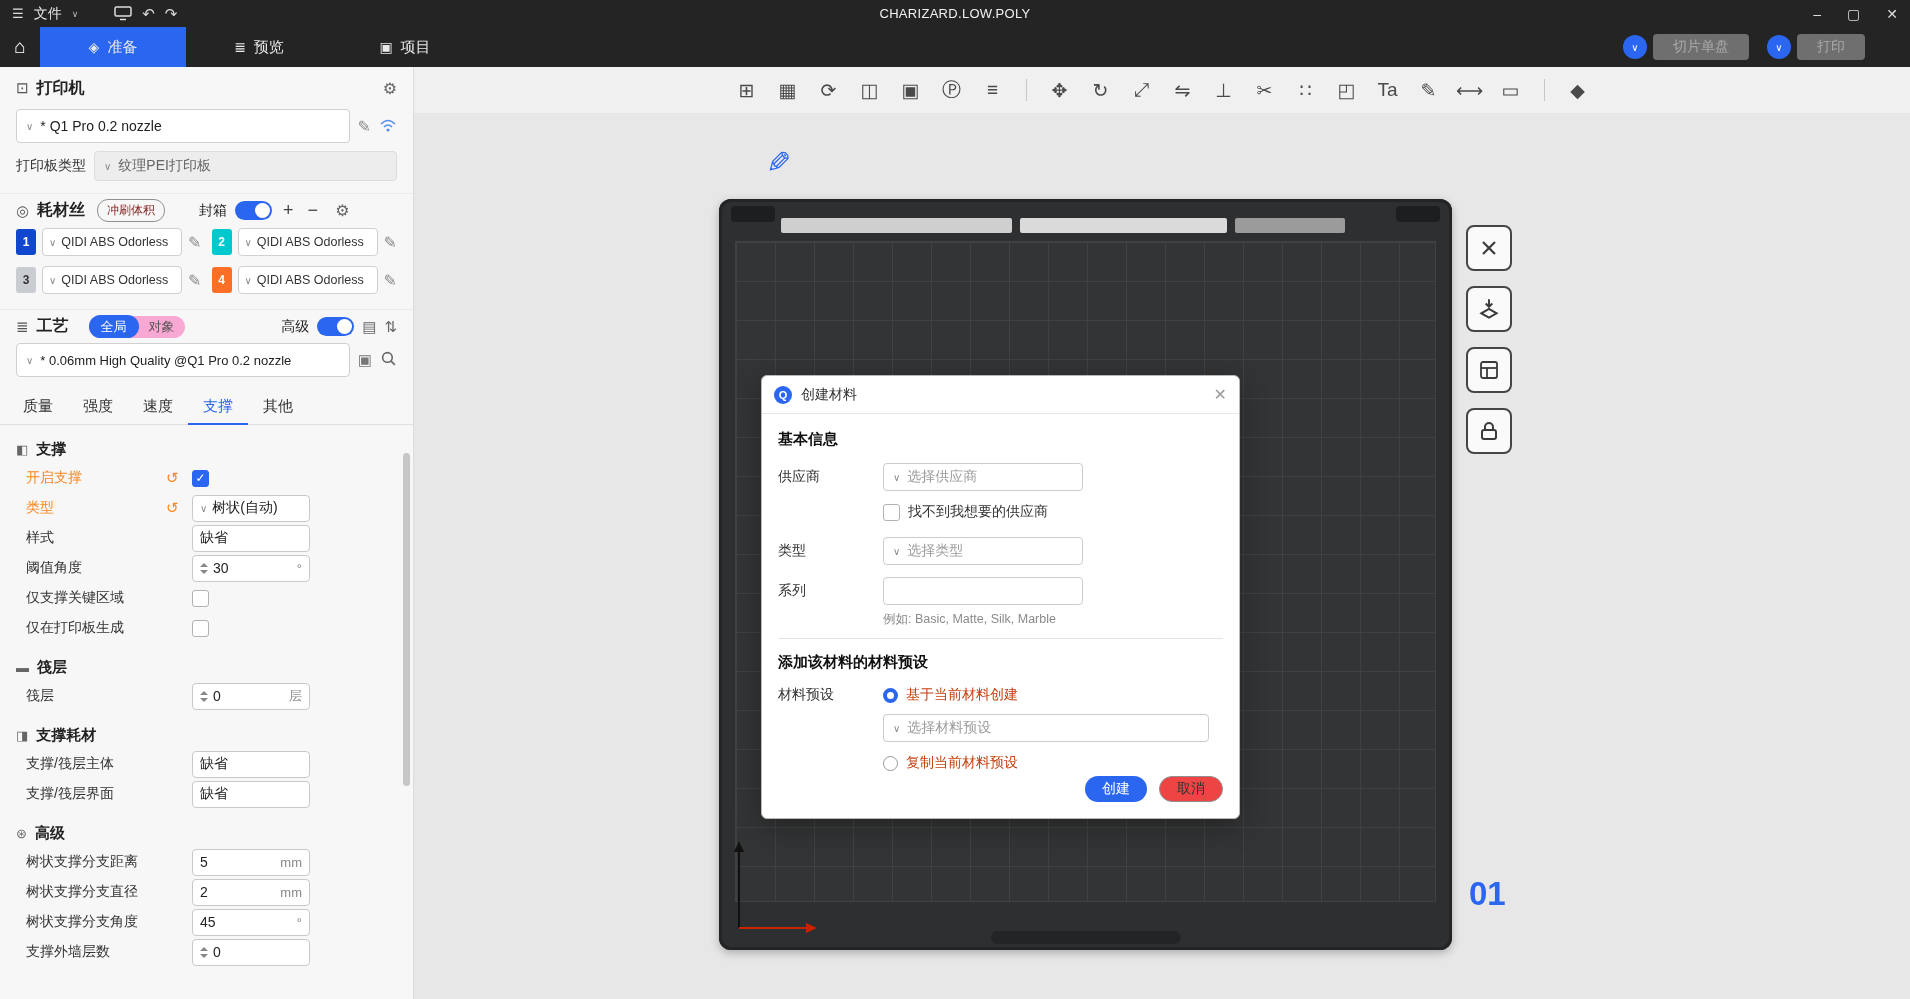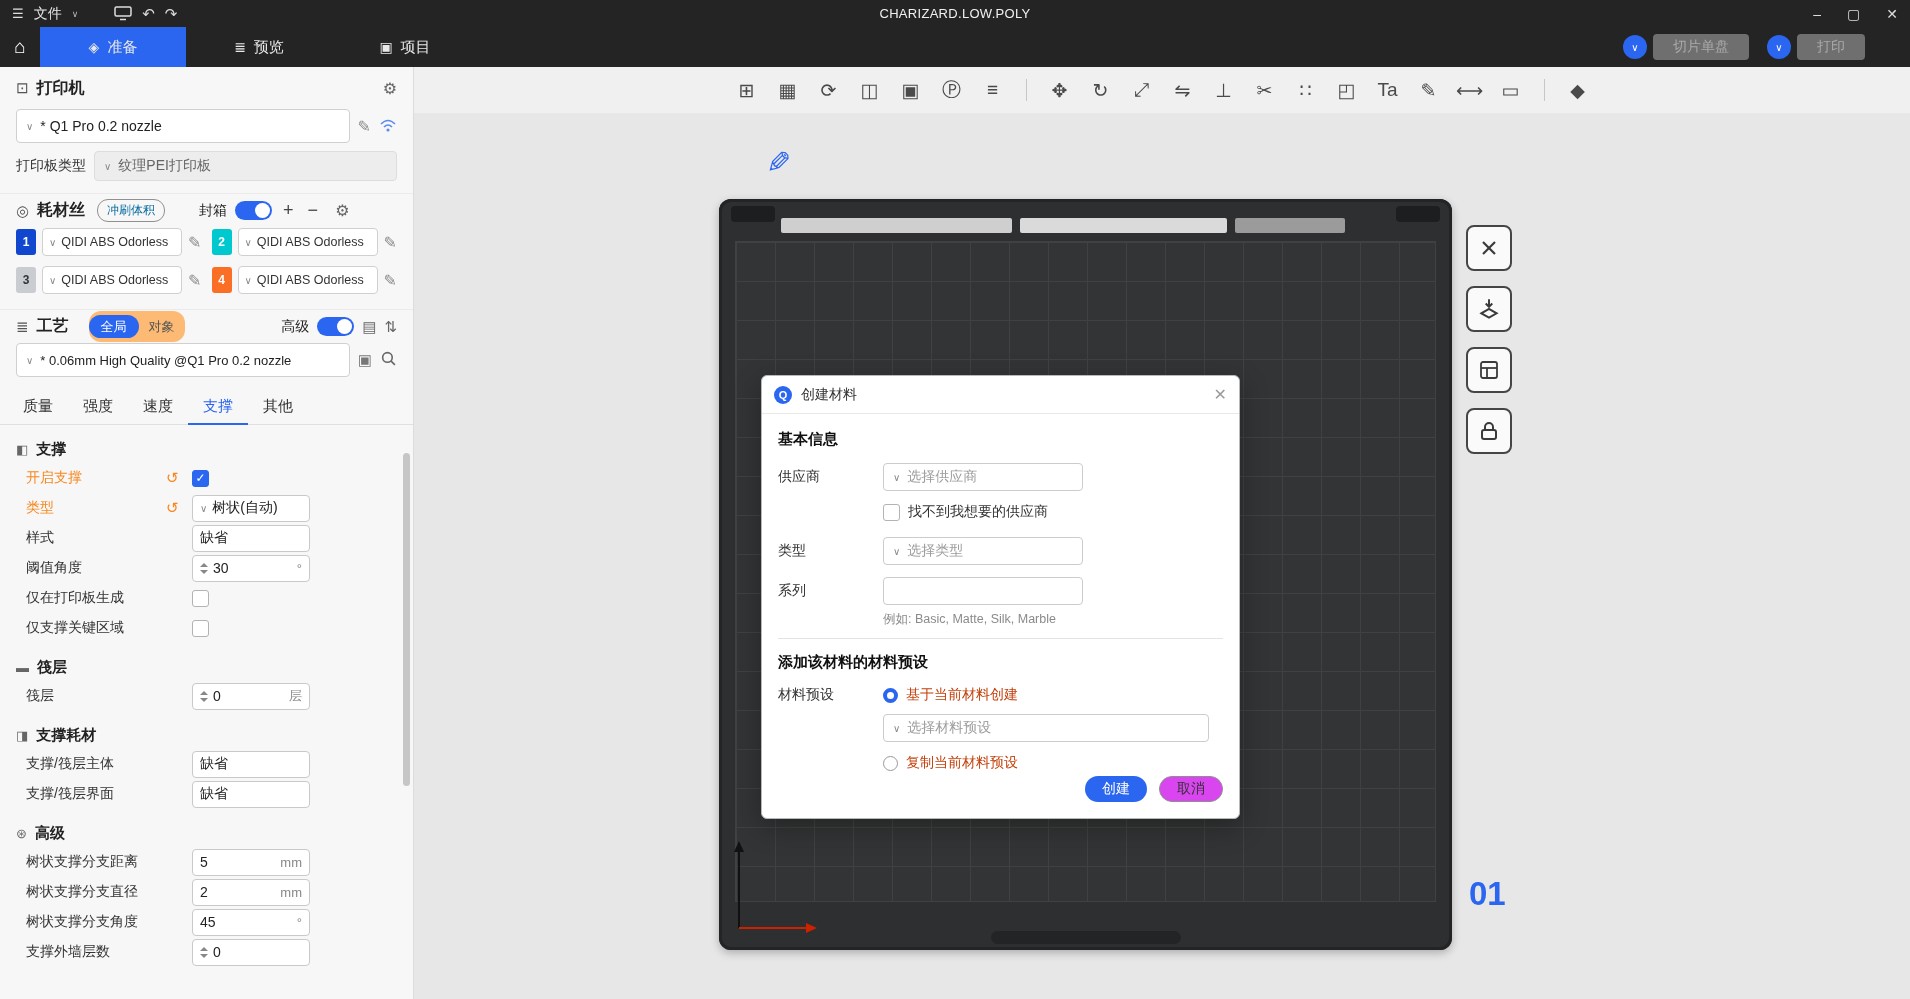--- a/index.html
+++ b/index.html
@@ -37,31 +37,31 @@
   .sec-ic { font-size:15px; color:#555; font-weight:normal; }
   .gear { margin-left:auto; color:#666; font-size:16px; font-weight:normal; }
   .row { display:flex; align-items:center; gap:8px; padding:0 16px; }
   .big-select { flex:1; height:34px; border:1px solid #d0d0d0; border-radius:4px; background:#fff; display:flex; align-items:center; gap:7px; padding:0 9px; font-size:14px; color:#222; overflow:hidden; white-space:nowrap; }
   .caret { color:#8a8a8a; font-size:10px; flex:none; }
   .edit-ic { color:#8a8a8a; font-size:16px; }
   .printer-row { margin-top:6px; height:34px; }
   .bedtype-row { margin-top:8px; height:30px; }
   .bedtype-select { flex:1; height:30px; background:#ededed; border:1px solid #ddd; border-radius:4px; display:flex; align-items:center; gap:7px; padding:0 9px; color:#666; }
   .fil-header { margin-top:12px; border-top:1px solid #ebebeb; padding-top:4px; }
-  .flush-btn { border:1px solid #909090; border-radius:11px; font-size:12px; font-weight:normal; color:#0369a1; padding:2px 9px; margin-left:4px; }
+  .flush-btn { border:1px solid #909090; border-radius:11px; font-size:12px; font-weight:normal; color:#7f1d1d; padding:2px 9px; margin-left:4px; }
   .box-label { margin-left:26px; font-size:14px; font-weight:normal; }
   .toggle { width:37px; height:19px; border-radius:10px; background:#2a66f0; position:relative; flex:none; }
   .toggle::after { content:""; position:absolute; right:2px; top:2px; width:15px; height:15px; border-radius:50%; background:#fff; }
   .plusminus { font-size:18px; color:#444; font-weight:normal; padding:0 3px; }
   .fil-grid { display:grid; grid-template-columns:1fr 1fr; gap:8px 10px; padding:4px 16px 0; }
   .fil-slot { display:flex; align-items:center; gap:6px; height:30px; }
   .fil-num { width:20px; height:26px; border-radius:3px; display:flex; align-items:center; justify-content:center; font-size:12px; font-weight:bold; flex:none; }
   .fil-select { flex:1; height:28px; border:1px solid #d0d0d0; border-radius:4px; background:#fff; display:flex; align-items:center; gap:5px; padding:0 6px; font-size:12.5px; color:#333; overflow:hidden; white-space:nowrap; }
   .proc-header { margin-top:14px; border-top:1px solid #ebebeb; padding-top:4px; }
-  .scope-pills { display:flex; align-items:center; background:#fdba74; border-radius:12px; height:31px; margin-left:12px; font-size:13px; font-weight:normal; }
+  .scope-pills { display:flex; align-items:center; background:#f9a8d4; border-radius:12px; height:22px; margin-left:12px; font-size:13px; font-weight:normal; }
   .pill-global { background:#2a66f0; color:#fff; border-radius:12px; height:23px; display:flex; align-items:center; padding:0 12px; }
   .pill-object { color:#555; padding:0 10px; }
   .adv-label { margin-left:auto; font-size:14px; font-weight:normal; }
   .small-ic { color:#666; font-size:15px; font-weight:normal; }
   .proc-select-row { margin-top:4px; height:34px; }
   .copy-ic { color:#777; font-size:15px; }
   .proc-tabs { display:flex; align-items:flex-start; height:36px; margin-top:12px; padding:0 8px; border-bottom:1px solid #e0e0e0; }
   .proc-tab { height:36px; display:flex; align-items:center; padding:0 15px; font-size:15px; color:#333; border-bottom:2px solid transparent; }
   .proc-tab.active { color:#2a66f0; border-bottom-color:#2a66f0; }
   .set-group { display:flex; align-items:center; gap:8px; height:28px; margin-top:10px; padding:0 16px; font-size:15px; font-weight:bold; color:#222; }
@@ -120,21 +120,21 @@
   .dlg-indent { margin-left:105px; }
   .dlg-cbrow { display:flex; align-items:center; gap:8px; margin:2px 0 16px 105px; font-size:14px; color:#333; }
   .dlg-hint { margin:-6px 0 10px 105px; font-size:12.5px; color:#8a8a8a; }
   .dlg-divider { height:1px; background:#e3e3e3; margin:4px 0 14px; }
   .radio { width:15px; height:15px; border-radius:50%; border:1px solid #999; background:#fff; flex:none; }
   .radio.on { border:4px solid #2a66f0; }
   .radio-group { display:flex; align-items:center; gap:8px; font-size:14px; color:#c2410c; }
   .dlg-note { font-size:14px; color:#333; margin:14px 0 18px; }
   .dlg-buttons { display:flex; justify-content:flex-end; gap:12px; }
   .btn-primary { height:26px; padding:0 17px; border-radius:13px; background:#2a66f0; color:#fff; font-size:14px; display:flex; align-items:center; }
-  .btn-outline { height:26px; padding:0 17px; border-radius:13px; background:#d946ef; border:1px solid #8f8f8f; color:#333; font-size:14px; display:flex; align-items:center; }
+  .btn-outline { height:26px; padding:0 17px; border-radius:13px; background:#ef4444; border:1px solid #8f8f8f; color:#333; font-size:14px; display:flex; align-items:center; }
 </style>
 </head>
 <body>
 
 <div class="app">
 
   <div class="titlebar">
     <div class="tb-left">
       <span class="menu-ic">☰</span>
       <span>文件</span>
@@ -333,27 +333,27 @@
           <span class="spin-arrows">
               <i class="up"></i>
               <i class="dn"></i>
             </span>
           <span class="val">30</span>
           <span class="unit">°</span>
         </div>
       </div>
 
       <div class="set-row">
+        <span class="set-label">仅支撑关键区域</span>
+        <span class="set-undo"></span>
+        <span class="cb"></span>
+      </div>
+
+      <div class="set-row">
         <span class="set-label">仅在打印板生成</span>
-        <span class="set-undo"></span>
-        <span class="cb"></span>
-      </div>
-
-      <div class="set-row">
-        <span class="set-label">仅支撑关键区域</span>
         <span class="set-undo"></span>
         <span class="cb"></span>
       </div>
 
 
       <div class="set-group">
         <span class="grp-ic">▬</span>
         <span>筏层</span>
       </div>
 

